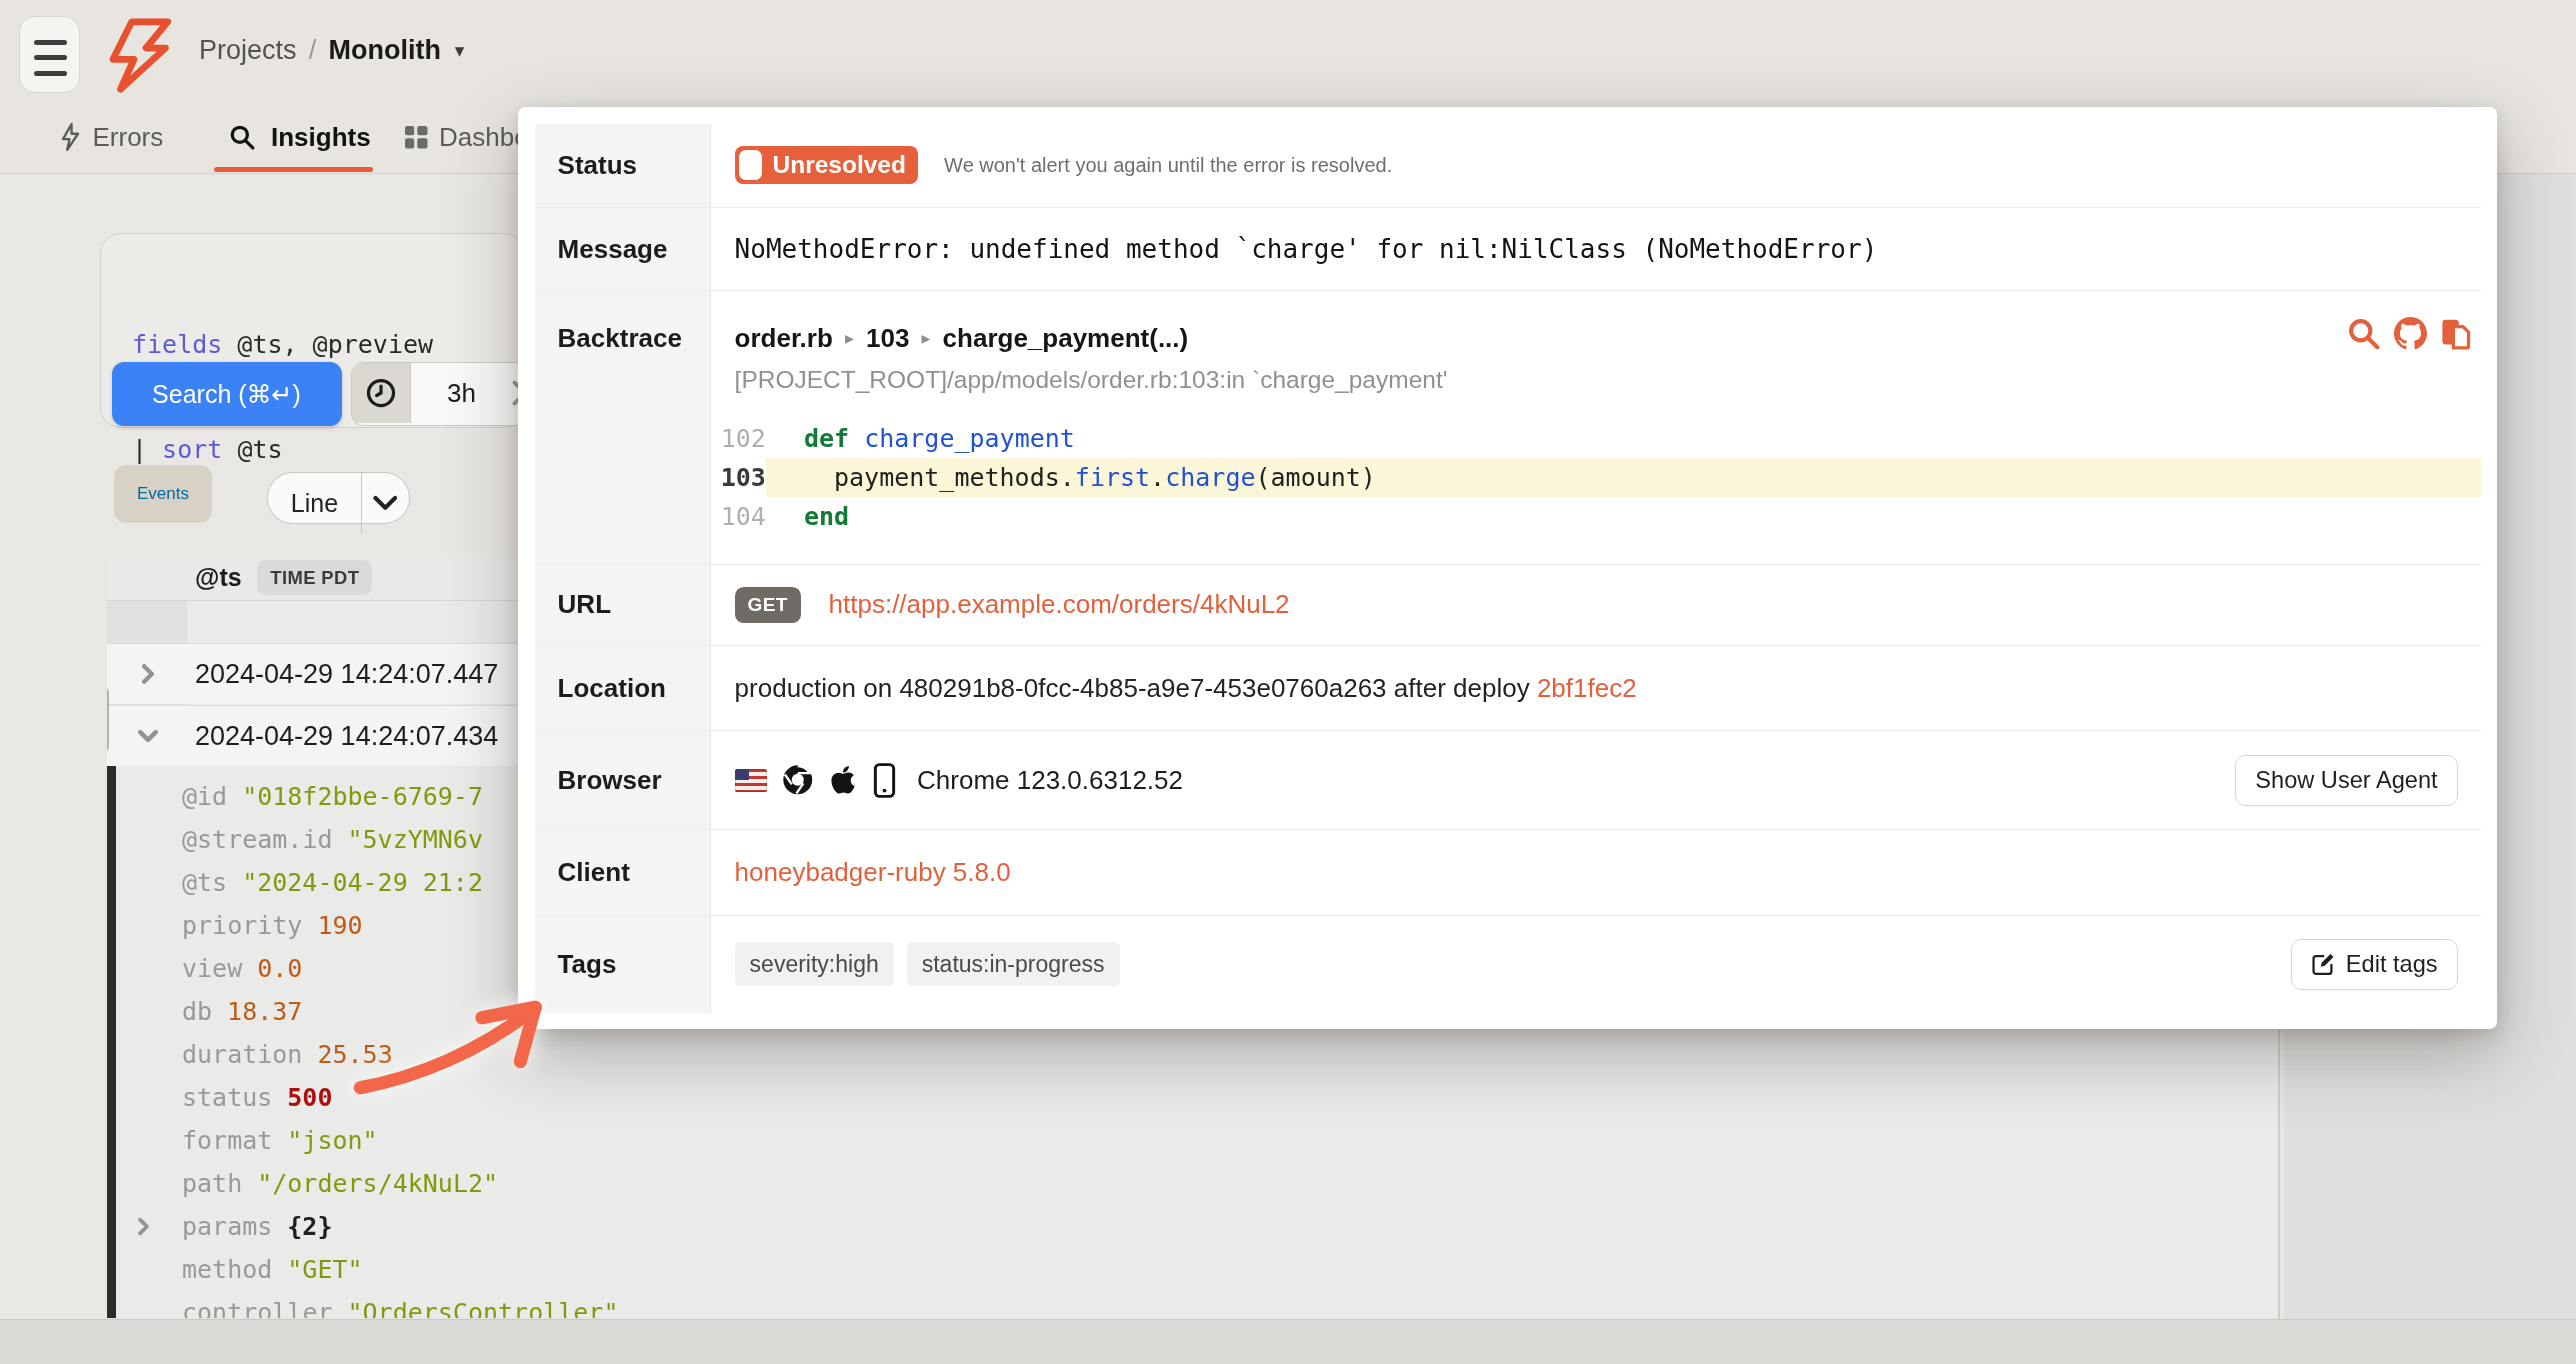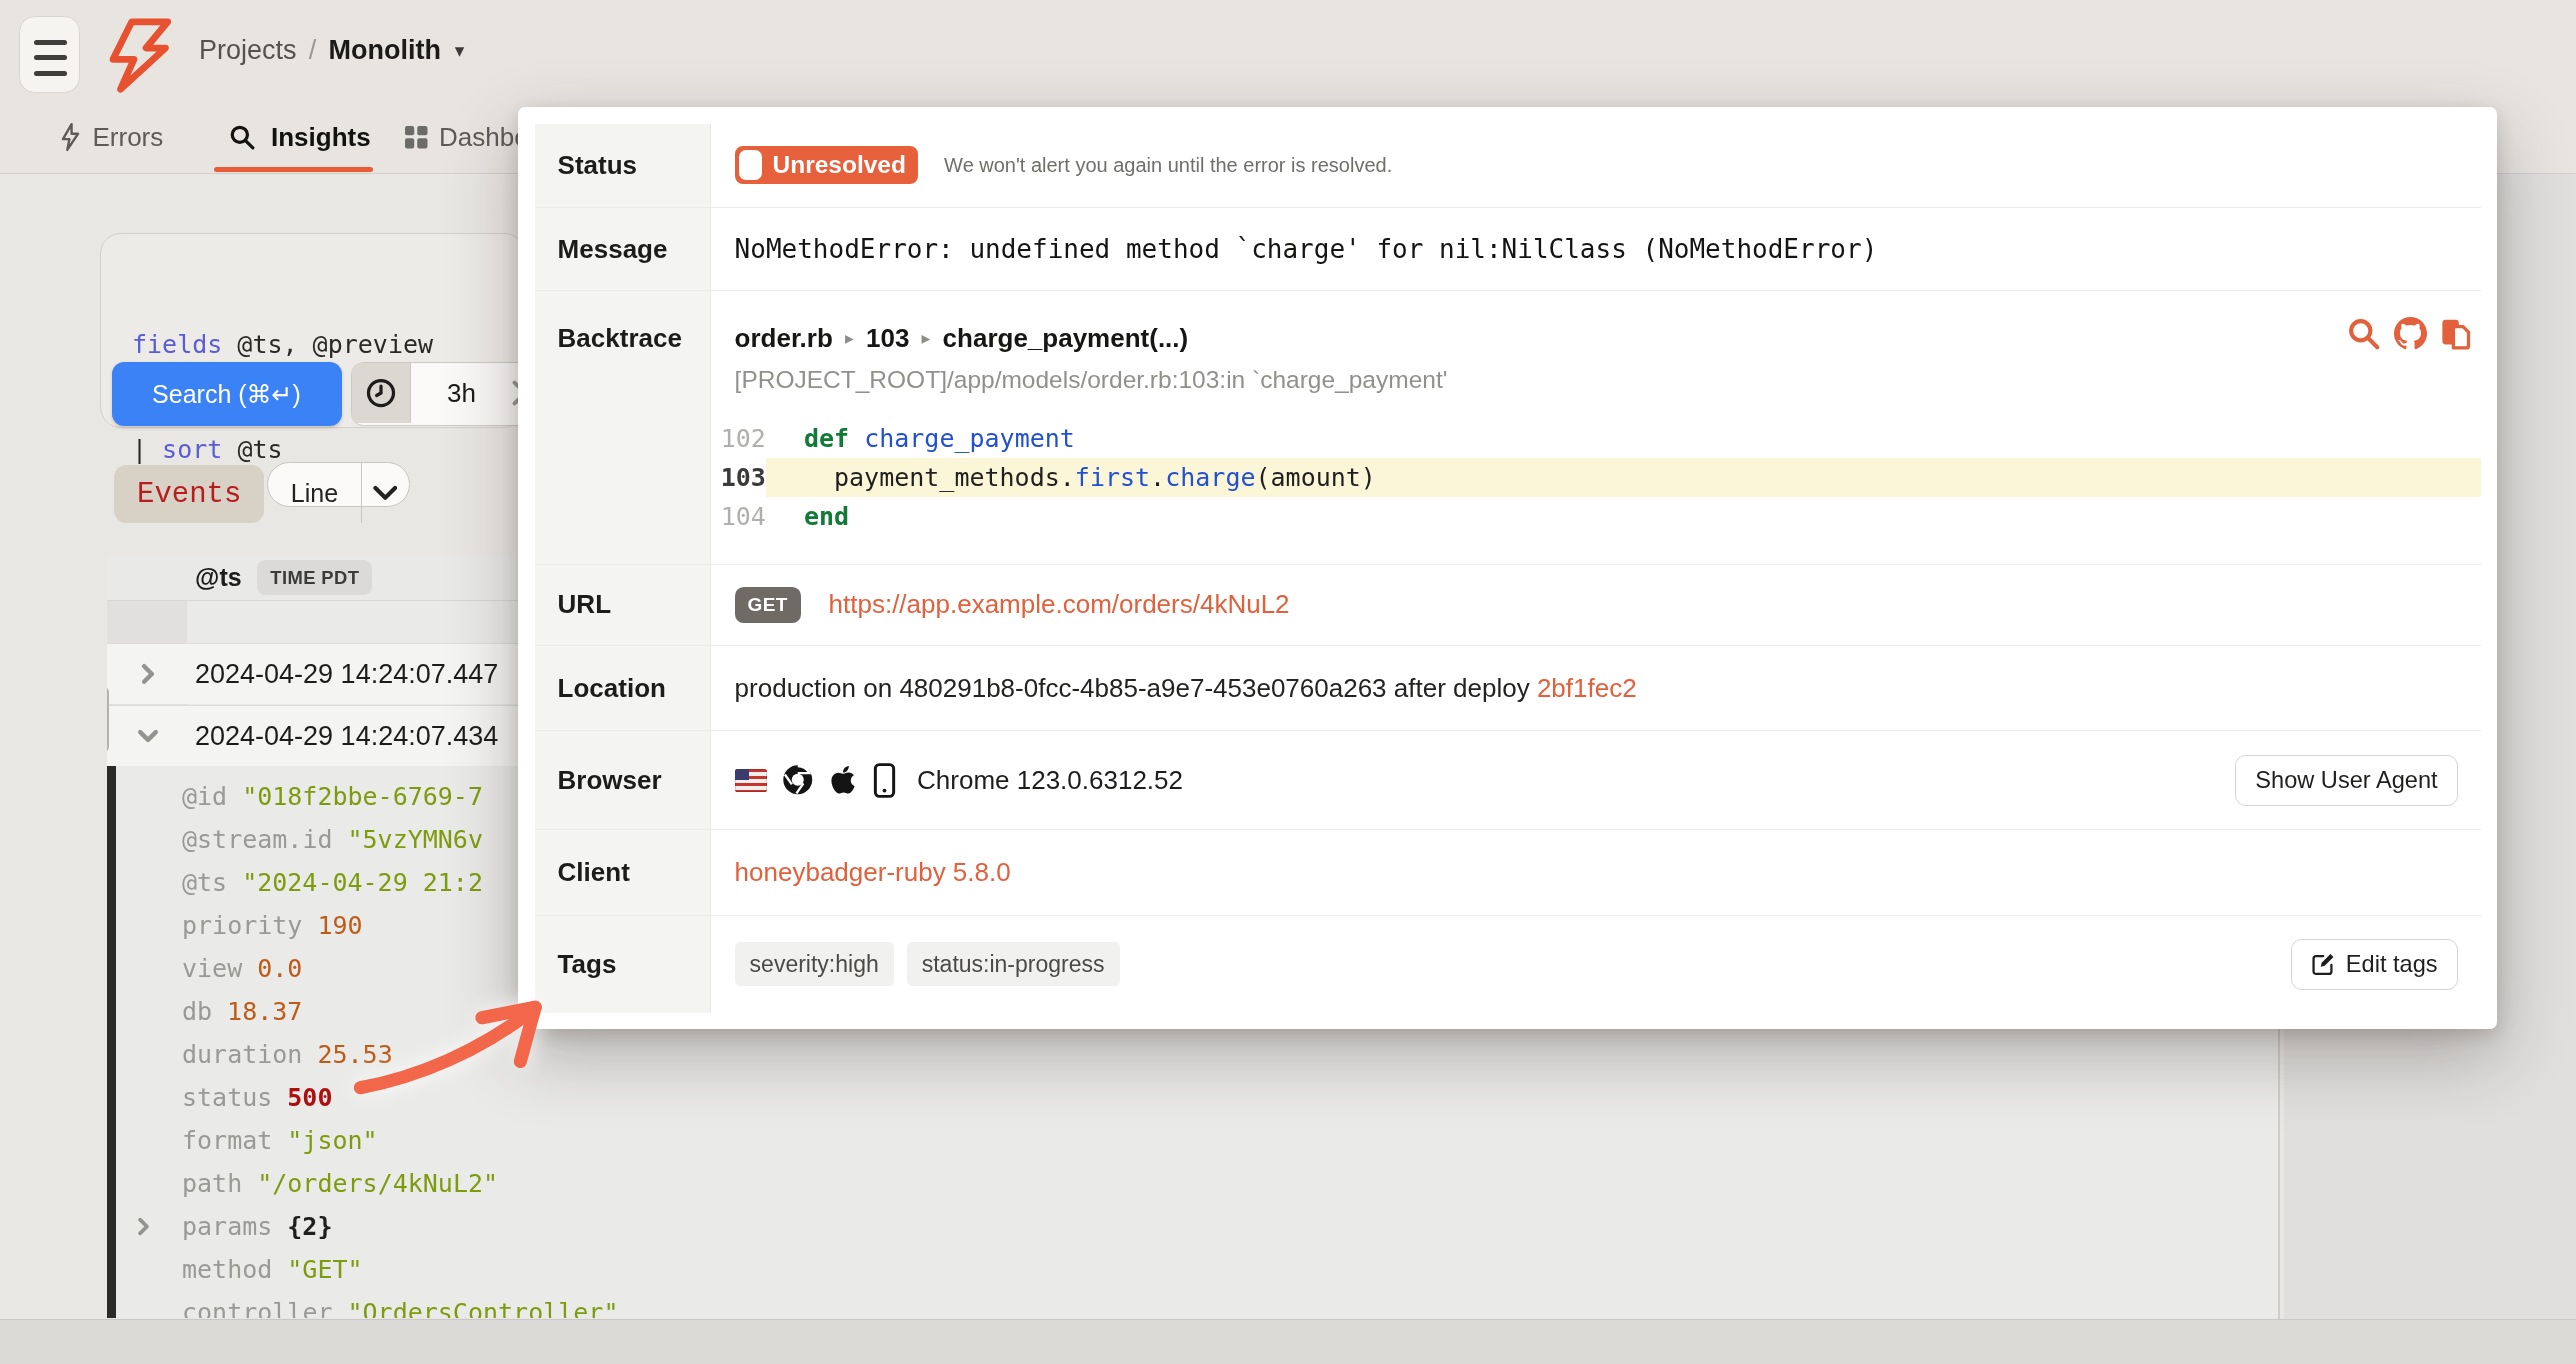--- a/index.html
+++ b/index.html
@@ -29,22 +29,22 @@
   .query-card { position:absolute; left:100px; top:233px; width:425px; height:195px; background:#edebe7; border:1.7px solid #d3d0cb; border-radius:21px; }
   .query-editor { position:absolute; left:31px; top:23px; font-family:"DejaVu Sans Mono",monospace; font-size:25px; line-height:35px; color:#2a2927; white-space:pre; }
   .q-kw { color:#5b5bd6; }
   .search-btn { position:absolute; left:10.5px; top:128px; width:230px; height:64px; background:#3b82f6; border:none; border-radius:12.2px; color:#fff; font-size:25px; font-family:inherit; cursor:pointer; box-shadow:0 1.7px 3.5px rgba(60,30,15,.18); }
   .time-ctl { position:absolute; left:250px; top:128px; width:192px; height:64px; background:#faf9f7; border:1.7px solid #ccc9c4; border-radius:12.2px; overflow:hidden; cursor:pointer; }
   .time-clock-seg { position:absolute; left:0; top:0; width:59px; height:60px; background:#dbd7d1; border-right:0.9px solid #ccc9c4; display:flex; align-items:center; justify-content:center; }
   .time-val { position:absolute; left:59px; top:0; width:89px; height:60px; display:flex; align-items:center; justify-content:center; font-size:26px; color:#1b1b19;padding-left:12px; }
   .time-chevron { position:absolute; left:149px; top:0; width:38px; height:60px; display:flex; align-items:center; justify-content:center; }
 
   
-  .events-chip { position:absolute; left:114px; top:465px; height:58px; padding:0 23px; background:#d8d2c6; border:none; border-radius:12.2px; font-size:29px; color:#b91c1c; font-family:Liberation Mono, monospace; cursor:pointer; }
-  .line-select { position:absolute; left:267px; top:462px; width:143px; height:45px; background:#fbfaf8; border:1.7px solid #c9c6c1; border-radius:32px; cursor:pointer; }
+  .events-chip { position:absolute; left:114px; top:465px; height:58px; padding:0 23px; background:#d8d2c6; border:none; border-radius:12.2px; font-size:17px; color:#0369a1; font-family:Liberation Sans, sans-serif; cursor:pointer; }
+  .line-select { position:absolute; left:267px; top:472px; width:143px; height:52px; background:#fbfaf8; border:1.7px solid #c9c6c1; border-radius:32px; cursor:pointer; }
   .line-select-label { position:absolute; left:0; top:0; width:93px; height:60px; display:flex; align-items:center; justify-content:center; font-size:25px; color:#232220; }
   .line-select-divider { position:absolute; left:93px; top:0; width:0.9px; height:60px; background:#c9c6c1; }
   .line-select-caret { position:absolute; left:94px; top:0; width:46px; height:60px; display:flex; align-items:center; justify-content:center; }
 
   
   .panel { position:absolute; left:107px; top:555px; width:2172px; height:763px; background:#eaeae8; overflow:hidden; }
   .gutter { position:absolute; left:0; top:0; width:80px; height:211px; background:#e1e0de; z-index:1; }
   .thead { position:absolute; left:0; top:0; width:2172px; height:46px; background:#e9e9e7; border-bottom:0.9px solid #d8d7d5; z-index:3; display:flex; align-items:center; }
   .thead-col { margin-left:88px; font-size:25px; font-weight:bold; color:#1c1c1a; }
   .thead-badge { margin-left:15.7px; background:#dbdad8; color:#3b3b39; font-size:18.4px; font-weight:bold; padding:6.1px 13px; border-radius:8.7px; letter-spacing:0.4px; }

